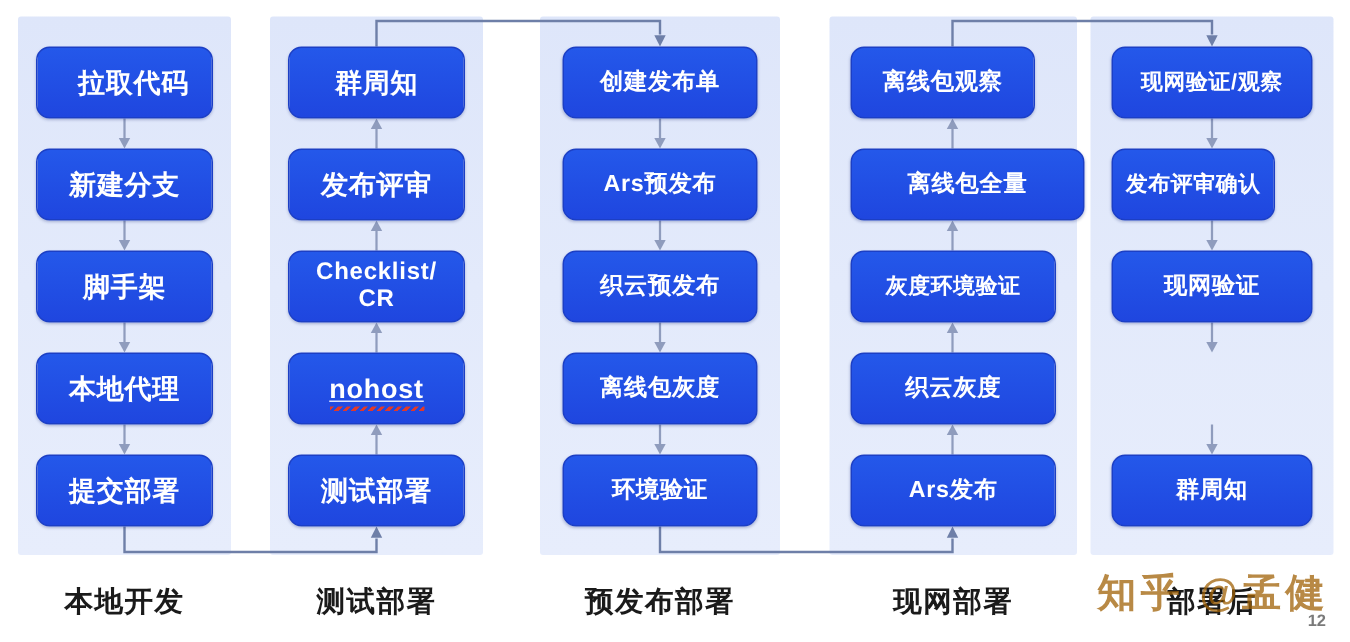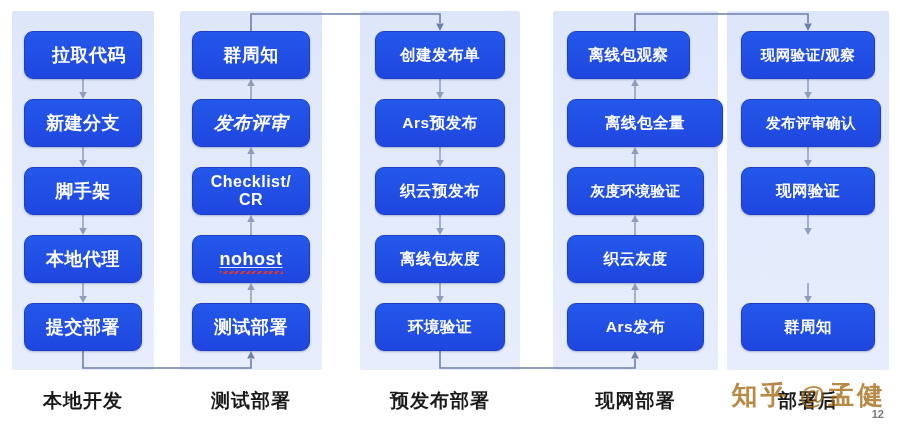--- a/index.html
+++ b/index.html
@@ -181,40 +181,40 @@
     </g>
   </svg>
 
   <div class="node" style="left:24px;width:118px;top:31px;padding-left:12px;">拉取代码</div>
   <div class="node" style="left:24px;width:118px;top:99px;">新建分支</div>
   <div class="node" style="left:24px;width:118px;top:167px;">脚手架</div>
   <div class="node" style="left:24px;width:118px;top:235px;">本地代理</div>
   <div class="node" style="left:24px;width:118px;top:303px;">提交部署</div>
 
   <div class="node" style="left:192px;width:118px;top:31px;">群周知</div>
-  <div class="node" style="left:192px;width:118px;top:99px;font-style:italic;">发布评审</div>
+  <div class="node" style="left:192px;width:118px;top:99px;">发布评审</div>
   <div class="node two-line" style="left:192px;width:118px;top:167px;">Checklist/
 CR</div>
   <div class="node" style="left:192px;width:118px;top:235px;"><span class="spell">nohost</span></div>
   <div class="node" style="left:192px;width:118px;top:303px;">测试部署</div>
 
   <div class="node small" style="left:375px;width:130px;top:31px;">创建发布单</div>
   <div class="node small" style="left:375px;width:130px;top:99px;">Ars预发布</div>
   <div class="node small" style="left:375px;width:130px;top:167px;">织云预发布</div>
   <div class="node small" style="left:375px;width:130px;top:235px;">离线包灰度</div>
   <div class="node small" style="left:375px;width:130px;top:303px;">环境验证</div>
 
   <div class="node small" style="left:567px;width:123px;top:31px;">离线包观察</div>
   <div class="node small" style="left:567px;width:156px;top:99px;">离线包全量</div>
   <div class="node tiny" style="left:567px;width:137px;top:167px;">灰度环境验证</div>
   <div class="node small" style="left:567px;width:137px;top:235px;">织云灰度</div>
   <div class="node small" style="left:567px;width:137px;top:303px;">Ars发布</div>
 
   <div class="node tiny" style="left:741px;width:134px;top:31px;">现网验证/观察</div>
-  <div class="node tiny" style="left:741px;width:140px;top:99px;">发布评审确认</div>
+  <div class="node tiny" style="left:741px;width:109px;top:99px;">发布评审确认</div>
   <div class="node small" style="left:741px;width:134px;top:167px;">现网验证</div>
   <div class="node small" style="left:741px;width:134px;top:303px;">群周知</div>
 
   <div class="stage-label" style="left:12px;width:142px;">本地开发</div>
   <div class="stage-label" style="left:180px;width:142px;">测试部署</div>
   <div class="stage-label" style="left:360px;width:160px;">预发布部署</div>
   <div class="stage-label" style="left:553px;width:165px;">现网部署</div>
   <div class="stage-label" style="left:727px;width:162px;">部署后</div>
 
   <div class="watermark">知乎 @孟健</div>

